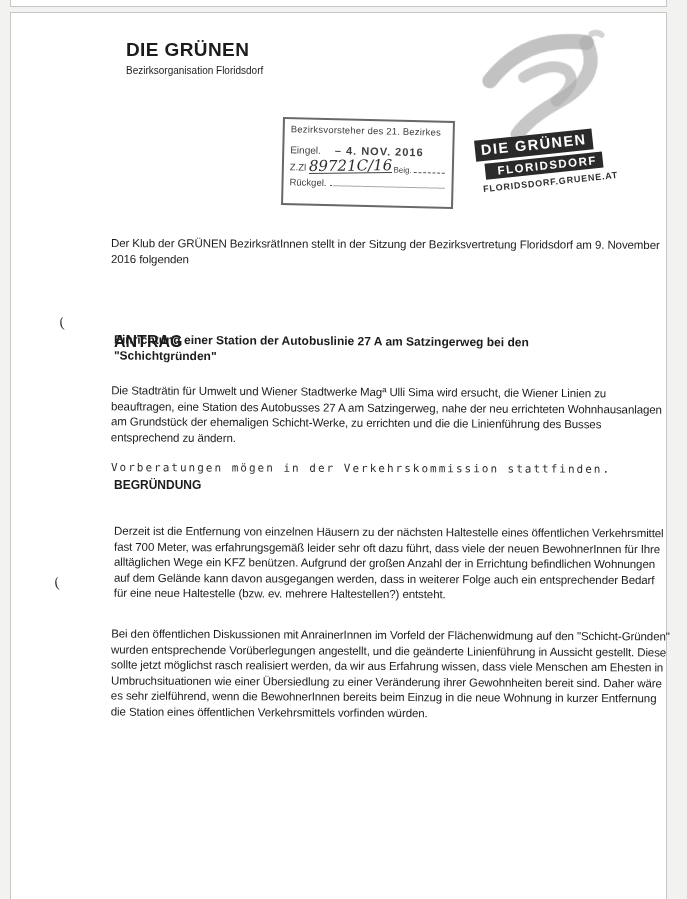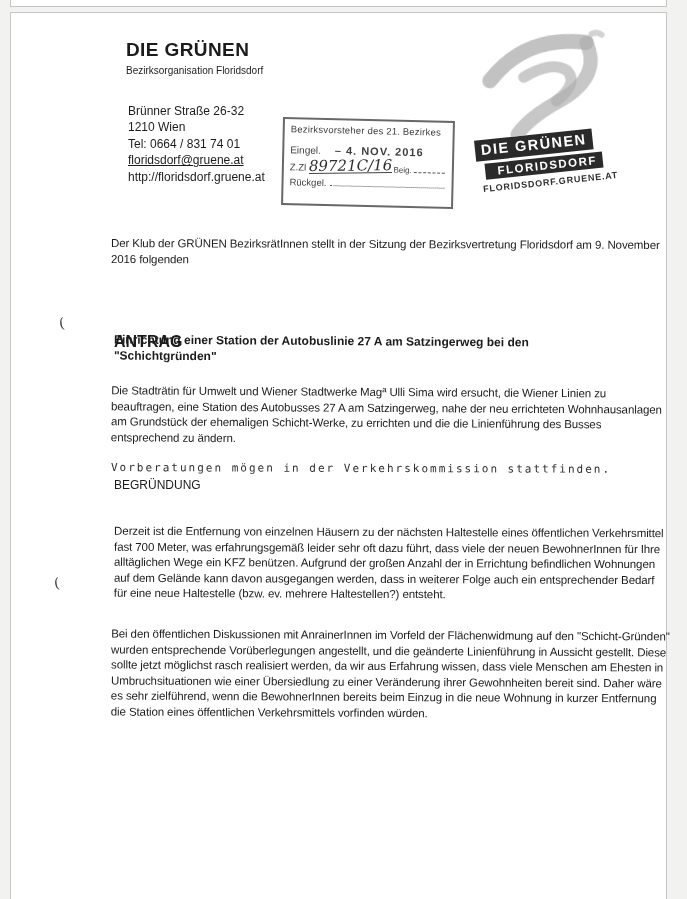--- a/index.html
+++ b/index.html
@@ -67,47 +67,40 @@
   .para{font-size:11.5px;line-height:15.6px;letter-spacing:-.1px;}
   .intro{left:100px;top:224px;width:556px;transform:rotate(.2deg);}
   .antrag-title{left:103px;top:304px;font-size:16px;font-weight:bold;margin-top:16px;}
   .antrag-subject{left:103px;top:320px;width:432px;font-size:12px;font-weight:bold;line-height:16px;transform:rotate(.4deg);}
   .para1{left:100px;top:372px;width:556px;transform:rotate(.35deg);}
   .typewriter{
     left:100px;top:449px;width:540px;
     font-family:"DejaVu Sans Mono",monospace;font-size:11px;
     letter-spacing:2px;color:#2e2e2e;white-space:nowrap;transform:rotate(.2deg);
   }
-  .begruendung{left:103px;top:465px;font-size:12px;font-weight:normal;}
+  .begruendung{left:103px;top:465px;font-size:12px;font-weight:bold;}
   .para2{left:103px;top:512px;width:556px;transform:rotate(.25deg);}
   .para3{left:100px;top:615px;width:560px;transform:rotate(.3deg);}
   .margin-mark{
     font-family:"DejaVu Serif",serif;font-size:14px;color:#3a3a3a;
     transform:rotate(-8deg);
   }
   .mark1{left:48px;top:302px;}
   .mark2{left:43px;top:562px;}
 </style>
 </head>
 <body>
 
 <div class="prev-page"></div>
 
 <div class="page">
 
   <div class="abs org-name">DIE GRÜNEN</div>
   <div class="abs org-sub">Bezirksorganisation Floridsdorf</div>
 
-  <div class="abs address">
-    <div>Brünner Straße 26-32</div>
-    <div>1210 Wien</div>
-    <div>Tel: 0664 / 831 74 01</div>
-    <div class="email">floridsdorf@gruene.at</div>
-    <div>http://floridsdorf.gruene.at</div>
-  </div>
 
   <div class="abs stamp">
     <div class="stamp-l1">Bezirksvorsteher des 21. Bezirkes</div>
     <div class="stamp-l2">
       <span>Eingel.</span><span class="date">– 4. NOV. 2016</span>
     </div>
     <div class="stamp-l3">
       <span>Z.Zl</span>
       <span class="handwrite">89721C/16</span>
       <span class="stamp-suffix">Beig.</span>

